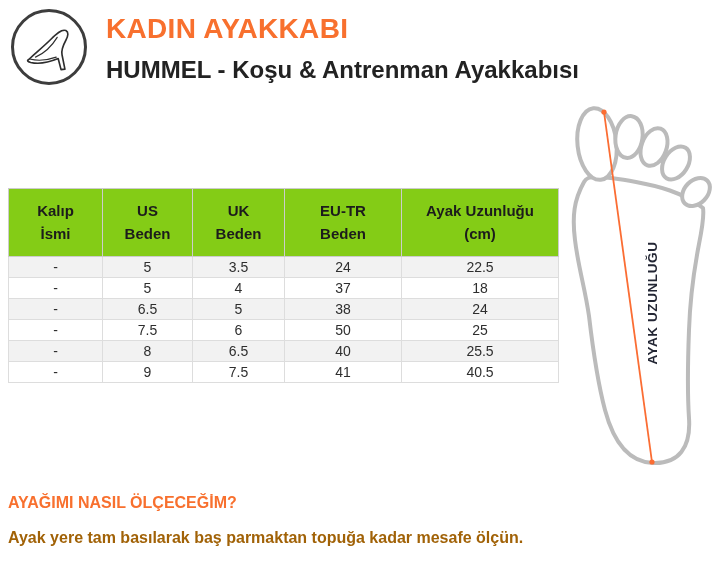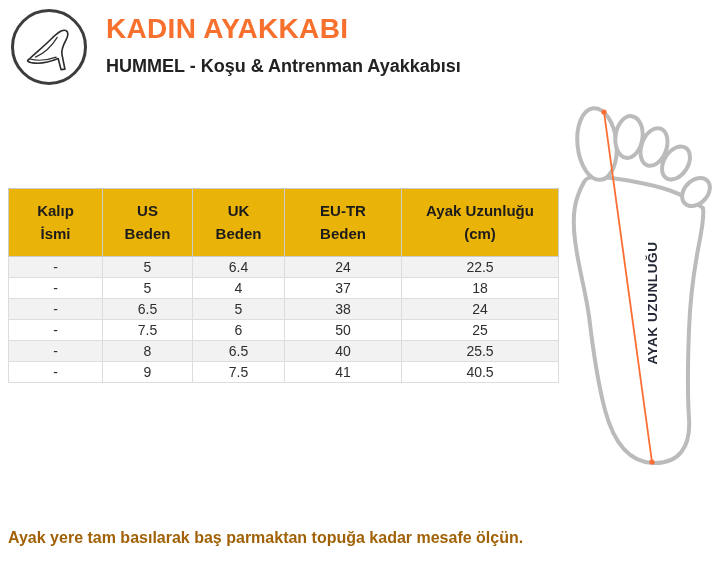--- a/index.html
+++ b/index.html
@@ -23,31 +23,31 @@
     border:3px solid #3D3D3D;border-radius:50%;
     display:flex;align-items:center;justify-content:center;
   }
   .page-title{
     position:absolute;left:106px;top:13px;
     font-size:28px;font-weight:bold;color:var(--accent-orange);
     letter-spacing:.3px;white-space:nowrap;
   }
   .subtitle{
     position:absolute;left:106px;top:56px;
-    font-size:18px;font-weight:bold;color:#222;white-space:nowrap;
+    font-size:24px;font-weight:bold;color:#222;white-space:nowrap;
   }
 
   
   .size-table{
     position:absolute;left:8px;top:188px;
     border-collapse:collapse;table-layout:fixed;
   }
   .size-table th{
     border:1px solid var(--border-head);
-    background:#eab308;color:var(--text-dark);
+    background:#84cc16;color:var(--text-dark);
     font-size:15px;font-weight:bold;line-height:1.5;
     height:68px;text-align:center;vertical-align:middle;
     white-space:pre-line;padding:0;
   }
   .size-table td{
     border:1px solid var(--border-cell);
     font-size:14px;font-weight:normal;color:var(--text-body);
     text-align:center;vertical-align:middle;height:21px;padding:0;
     background:#fff;
   }
@@ -106,21 +106,21 @@
           <th>EU-TR
 Beden</th>
           <th>Ayak Uzunluğu
 (cm)</th>
         </tr>
     </thead>
     <tbody>
         <tr>
           <td>-</td>
           <td>5</td>
-          <td>6.4</td>
+          <td>3.5</td>
           <td>24</td>
           <td>22.5</td>
         </tr>
         <tr>
           <td>-</td>
           <td>5</td>
           <td>4</td>
           <td>37</td>
           <td>18</td>
         </tr>
@@ -181,15 +181,16 @@
 
       <g style="stroke:var(--measure-line)">
         <line x1="44" y1="14" x2="92" y2="364" stroke-width="1.8"></line>
         <circle cx="44" cy="14" r="2.6" style="fill:var(--measure-line)" stroke="none"></circle>
         <circle cx="92" cy="364" r="2.6" style="fill:var(--measure-line)" stroke="none"></circle>
       </g>
       <text class="foot-label" x="97" y="205" text-anchor="middle" transform="rotate(-90 97 205)">AYAK UZUNLUĞU</text>
     </svg>
   </div>
 
+  <div class="howto-heading">AYAĞIMI NASIL ÖLÇECEĞİM?</div>
   <div class="howto-text">Ayak yere tam basılarak baş parmaktan topuğa kadar mesafe ölçün.</div>
 
 </div>
 
 </body></html>

